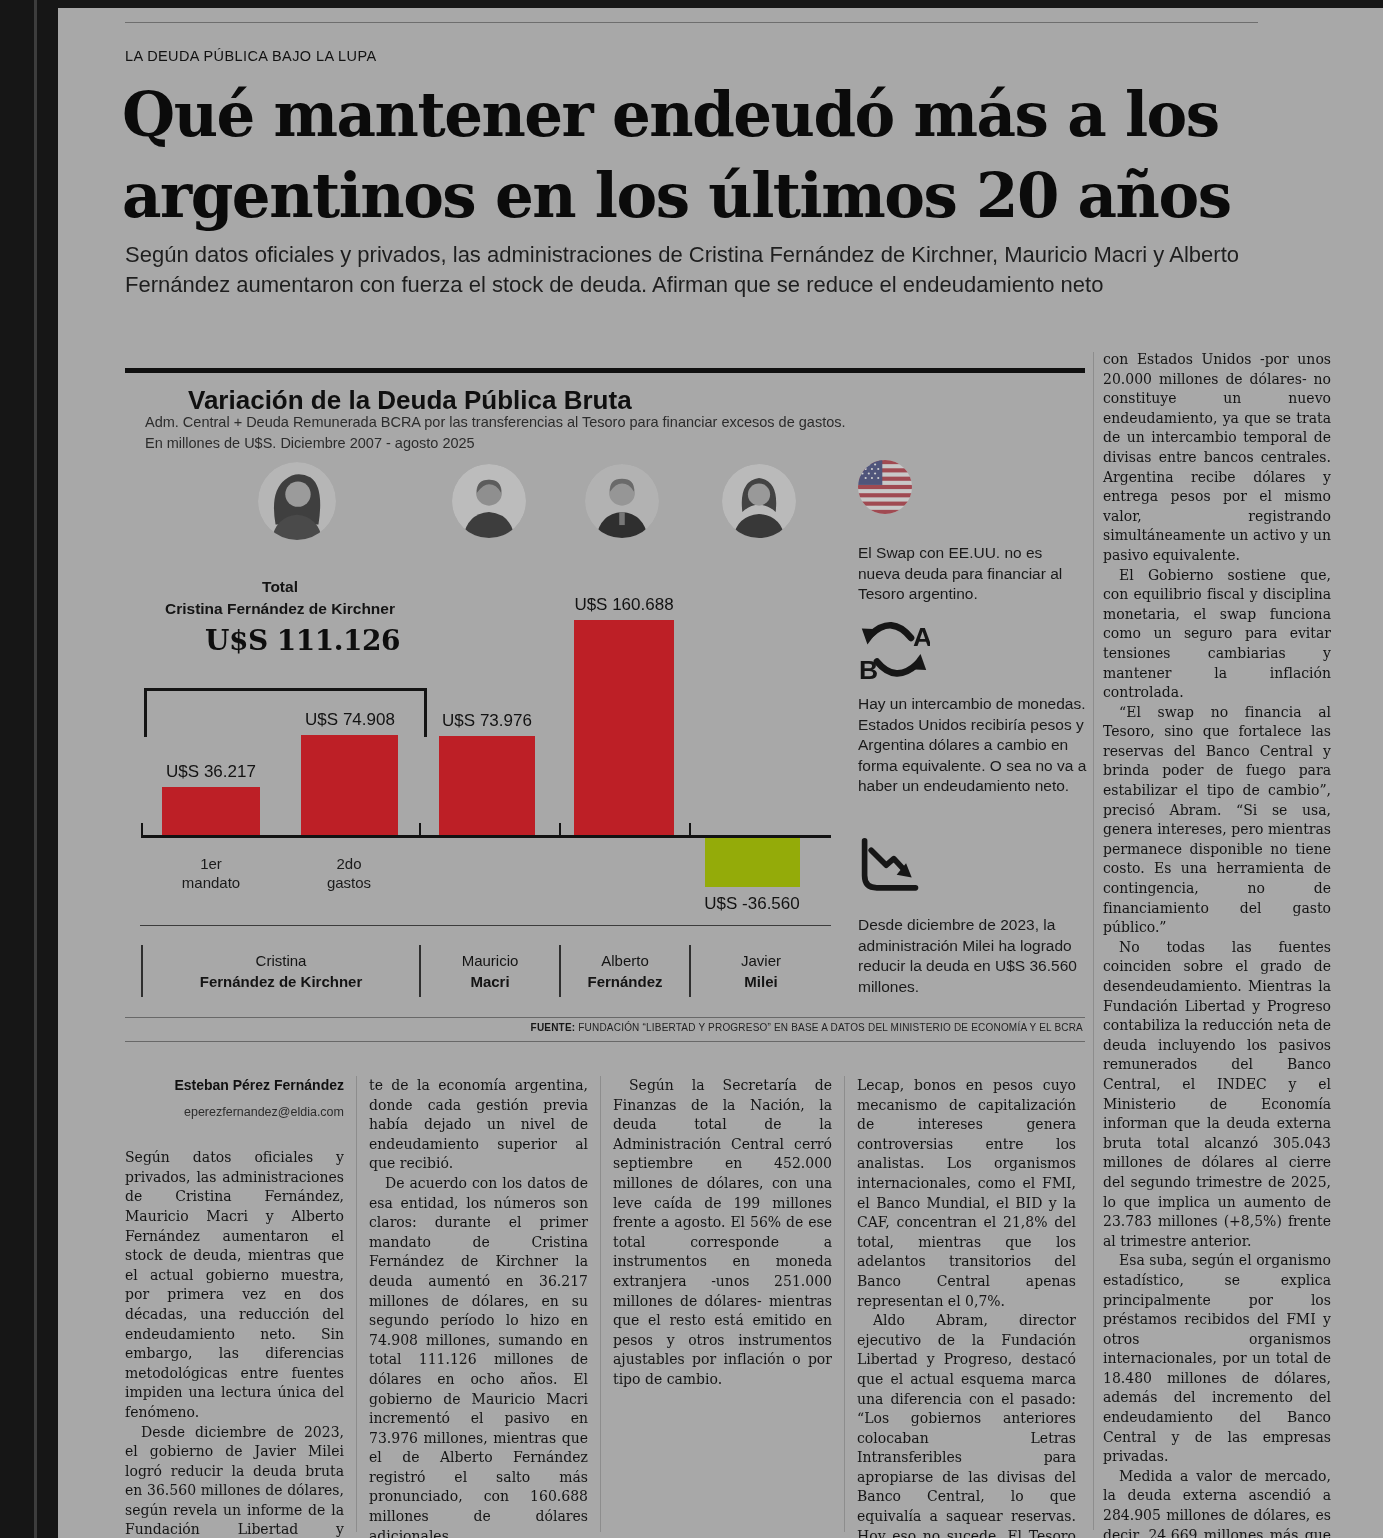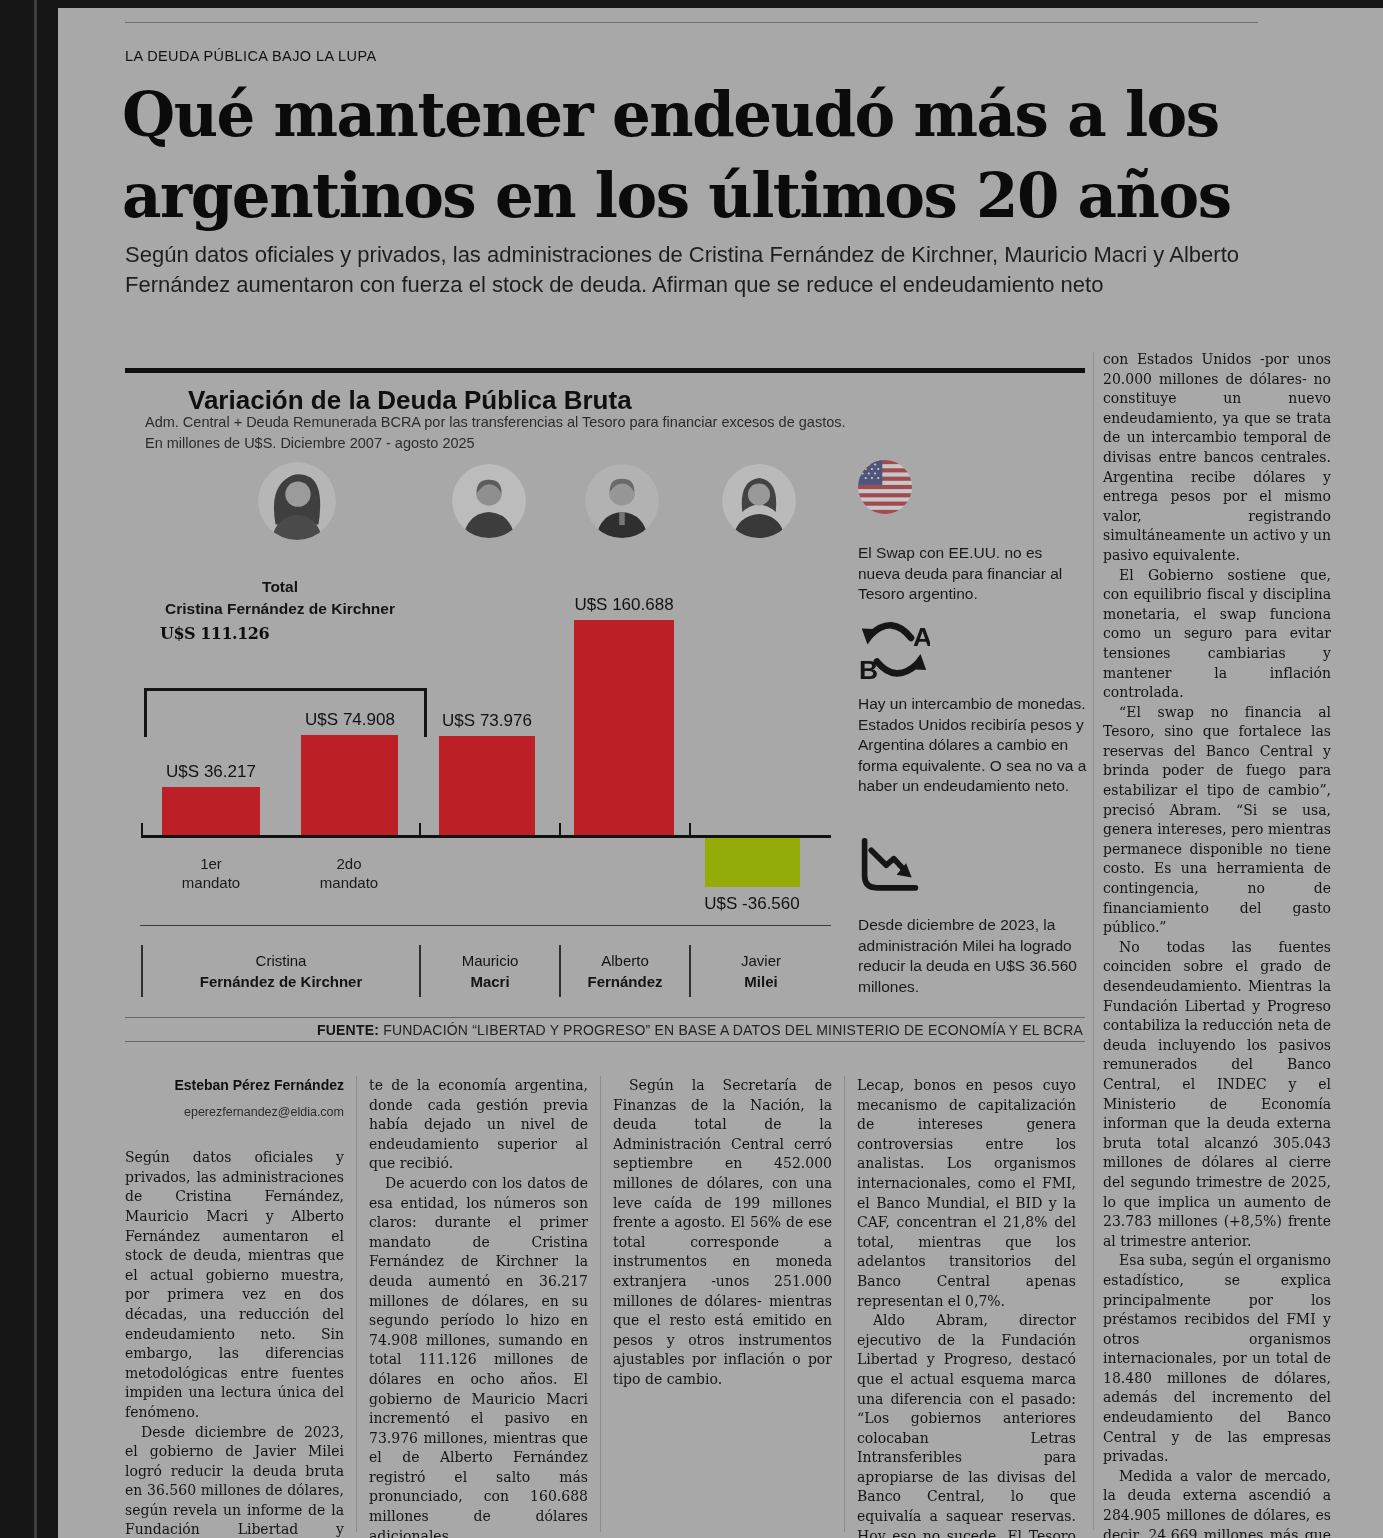--- a/index.html
+++ b/index.html
@@ -33,22 +33,22 @@
 
   .portrait{position:absolute;border-radius:50%;overflow:hidden;}
   .portrait svg{display:block;width:100%;height:100%;}
   .pt-cfk{left:133px;top:94px;width:78px;height:78px;}
   .pt-macri{left:327px;top:96px;width:74px;height:74px;}
   .pt-alberto{left:460px;top:96px;width:74px;height:74px;}
   .pt-milei{left:597px;top:96px;width:74px;height:74px;}
 
   .total-label{position:absolute;left:35px;top:208px;width:240px;text-align:center;
     font-size:15.5px;font-weight:bold;line-height:22px;color:#141414;}
-  .total-value{position:absolute;left:35px;top:256px;width:240px;text-align:left;
-    font-family:"DejaVu Serif", serif;font-weight:700;font-size:16px;letter-spacing:-.5px;color:#0e0e0e;}
+  .total-value{position:absolute;left:35px;top:256px;width:240px;text-align:right;
+    font-family:"DejaVu Serif", serif;font-weight:700;font-size:28px;letter-spacing:-.5px;color:#0e0e0e;}
 
   .bracket{position:absolute;left:19px;top:320px;width:277px;height:46px;
     border-top:3px solid #141414;border-left:3px solid #141414;border-right:3px solid #141414;}
 
   .axis{position:absolute;left:16px;top:467px;width:690px;height:3px;background:#121212;}
   .tick{position:absolute;top:455px;width:2px;height:12px;background:#121212;}
   .tk0{left:16px;}.tk1{left:294px;}.tk2{left:434px;}.tk3{left:564px;}
 
   .bar{position:absolute;}
   .b0{left:37px;width:98px;}
@@ -76,21 +76,21 @@
   .ai-swap{top:250px;width:72px;height:64px;}
   .ai-decline{top:468px;width:66px;height:62px;}
   .ann-text{position:absolute;left:733px;width:230px;font-size:15.5px;line-height:20.5px;color:#1a1a1a;}
   .at0{top:175px;}
   .at1{top:326px;}
   .at2{top:547px;}
 
   .src-rule{position:absolute;left:0;width:960px;height:1px;background:#686868;}
   .sr-top{top:649px;}
   .sr-bot{top:673px;}
-  .src-text{position:absolute;right:2px;top:654px;font-size:14px;letter-spacing:.2px;color:#222;}
+  .src-text{position:absolute;right:2px;top:654px;font-size:10px;letter-spacing:.2px;color:#222;}
   .src-text b{font-weight:bold;color:#161616;}
 
   
   .vsep{position:absolute;width:1px;background:#8d8d8d;}
   .vs-right{left:1093px;top:352px;height:1178px;}
   .vs-c1{left:356px;top:1076px;height:456px;}
   .vs-c2{left:600px;top:1076px;height:456px;}
   .vs-c3{left:844px;top:1076px;height:456px;}
 
   
@@ -186,21 +186,21 @@
   <div class="bar-label bl3" style="top: 227px;">U$S 160.688</div>
   <div class="bar-label bl4" style="top: 526px;">U$S -36.560</div>
 
   <div class="axis"></div>
   <div class="tick tk0"></div>
   <div class="tick tk1"></div>
   <div class="tick tk2"></div>
   <div class="tick tk3"></div>
 
   <div class="mandato m0">1er mandato</div>
-  <div class="mandato m1">2do mandato</div>
+  <div class="mandato m1">2do gastos</div>
 
   <div class="names-rule"></div>
   <div class="ng g0">
     <div class="l1">Cristina</div>
     <div class="l2">Fernández de Kirchner</div>
   </div>
   <div class="ng g1">
     <div class="l1">Mauricio</div>
     <div class="l2">Macri</div>
   </div>

